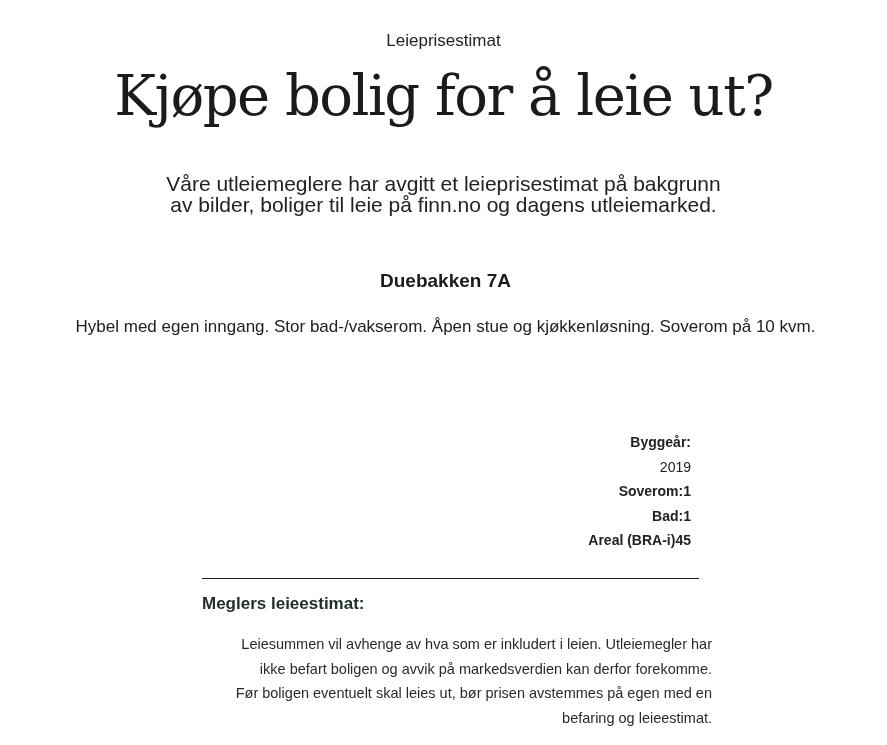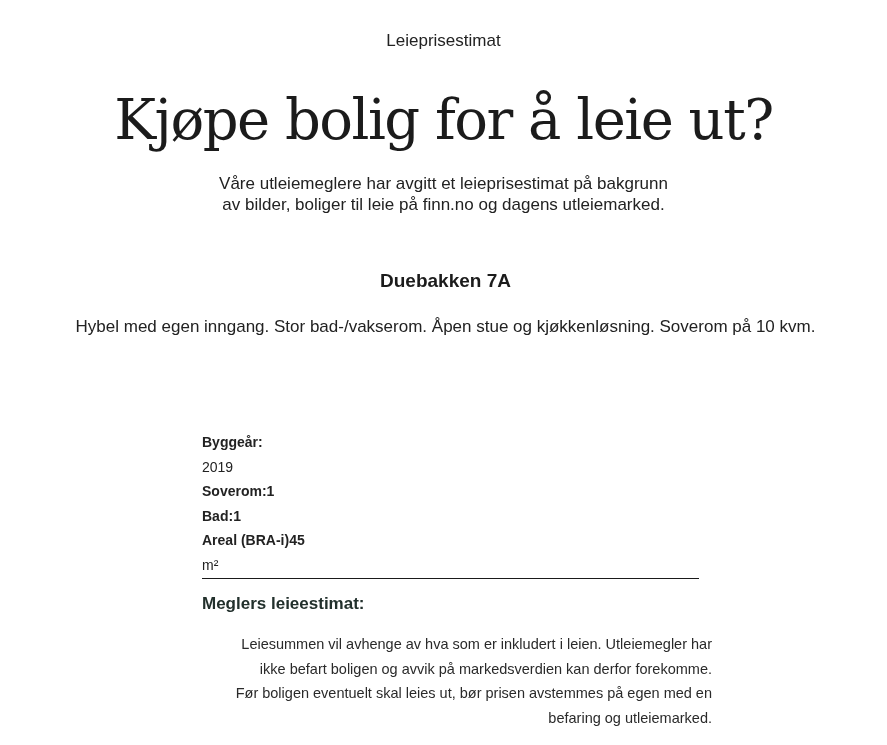--- a/index.html
+++ b/index.html
@@ -21,39 +21,39 @@
       position: absolute;
       top: 31px;
       left: 0;
       width: 887px;
       text-align: center;
       font-size: 17px;
       color: #222;
     }
     .title {
       position: absolute;
-      top: 84px;
+      top: 60px;
       left: 0;
       width: 887px;
       text-align: center;
       font-family: "DejaVu Serif", "Liberation Serif", serif;
       font-size: 56px;
       letter-spacing: -1.5px;
       line-height: 72px;
       color: #1b1b1b;
       margin: 0;
       font-weight: normal;
     }
     .intro {
       position: absolute;
       top: 173px;
       left: 0;
       width: 887px;
       text-align: center;
-      font-size: 17px;
+      font-size: 21px;
       line-height: 21px;
       color: #222;
     }
     .address {
       position: absolute;
       top: 270px;
       left: 0;
       width: 891px;
       text-align: center;
       font-size: 19px;
@@ -72,21 +72,21 @@
     .facts {
       position: absolute;
       top: 430px;
       left: 202px;
       width: 497px;
       font-size: 14px;
       color: #222;
     }
     .fact-row {
       display: flex;
-      justify-content: flex-start;
+      justify-content: flex-end;
       height: 24.5px;
       line-height: 24.5px;
       padding-right: 8px;
     }
     .fact-label { font-weight: bold; }
     .fact-value { font-weight: bold; }
     .fact-plain { font-weight: normal; }
     .rule {
       position: absolute;
       top: 578px;
@@ -157,31 +157,28 @@
       <span class="fact-value">1</span>
     </div>
     <div class="fact-row">
       <span class="fact-label">Bad:</span>
       <span class="fact-value">1</span>
     </div>
     <div class="fact-row">
       <span class="fact-label">Areal (BRA-i)</span>
       <span class="fact-value">45</span>
     </div>
-    <div class="fact-row">
-      <span class="fact-plain">m²</span>
-    </div>
   </div>
 
   <div class="rule"></div>
 
   <div class="estimate">
     <span class="estimate-label">Meglers leieestimat:</span>
   </div>
 
   <div class="disclaimer">
     <div>Leiesummen vil avhenge av hva som er inkludert i leien. Utleiemegler har</div>
     <div>ikke befart boligen og avvik på markedsverdien kan derfor forekomme.</div>
     <div>Før boligen eventuelt skal leies ut, bør prisen avstemmes på egen med en</div>
-    <div>befaring og utleiemarked.</div>
+    <div>befaring og leieestimat.</div>
   </div>
 
 </div>
 
 </body></html>

